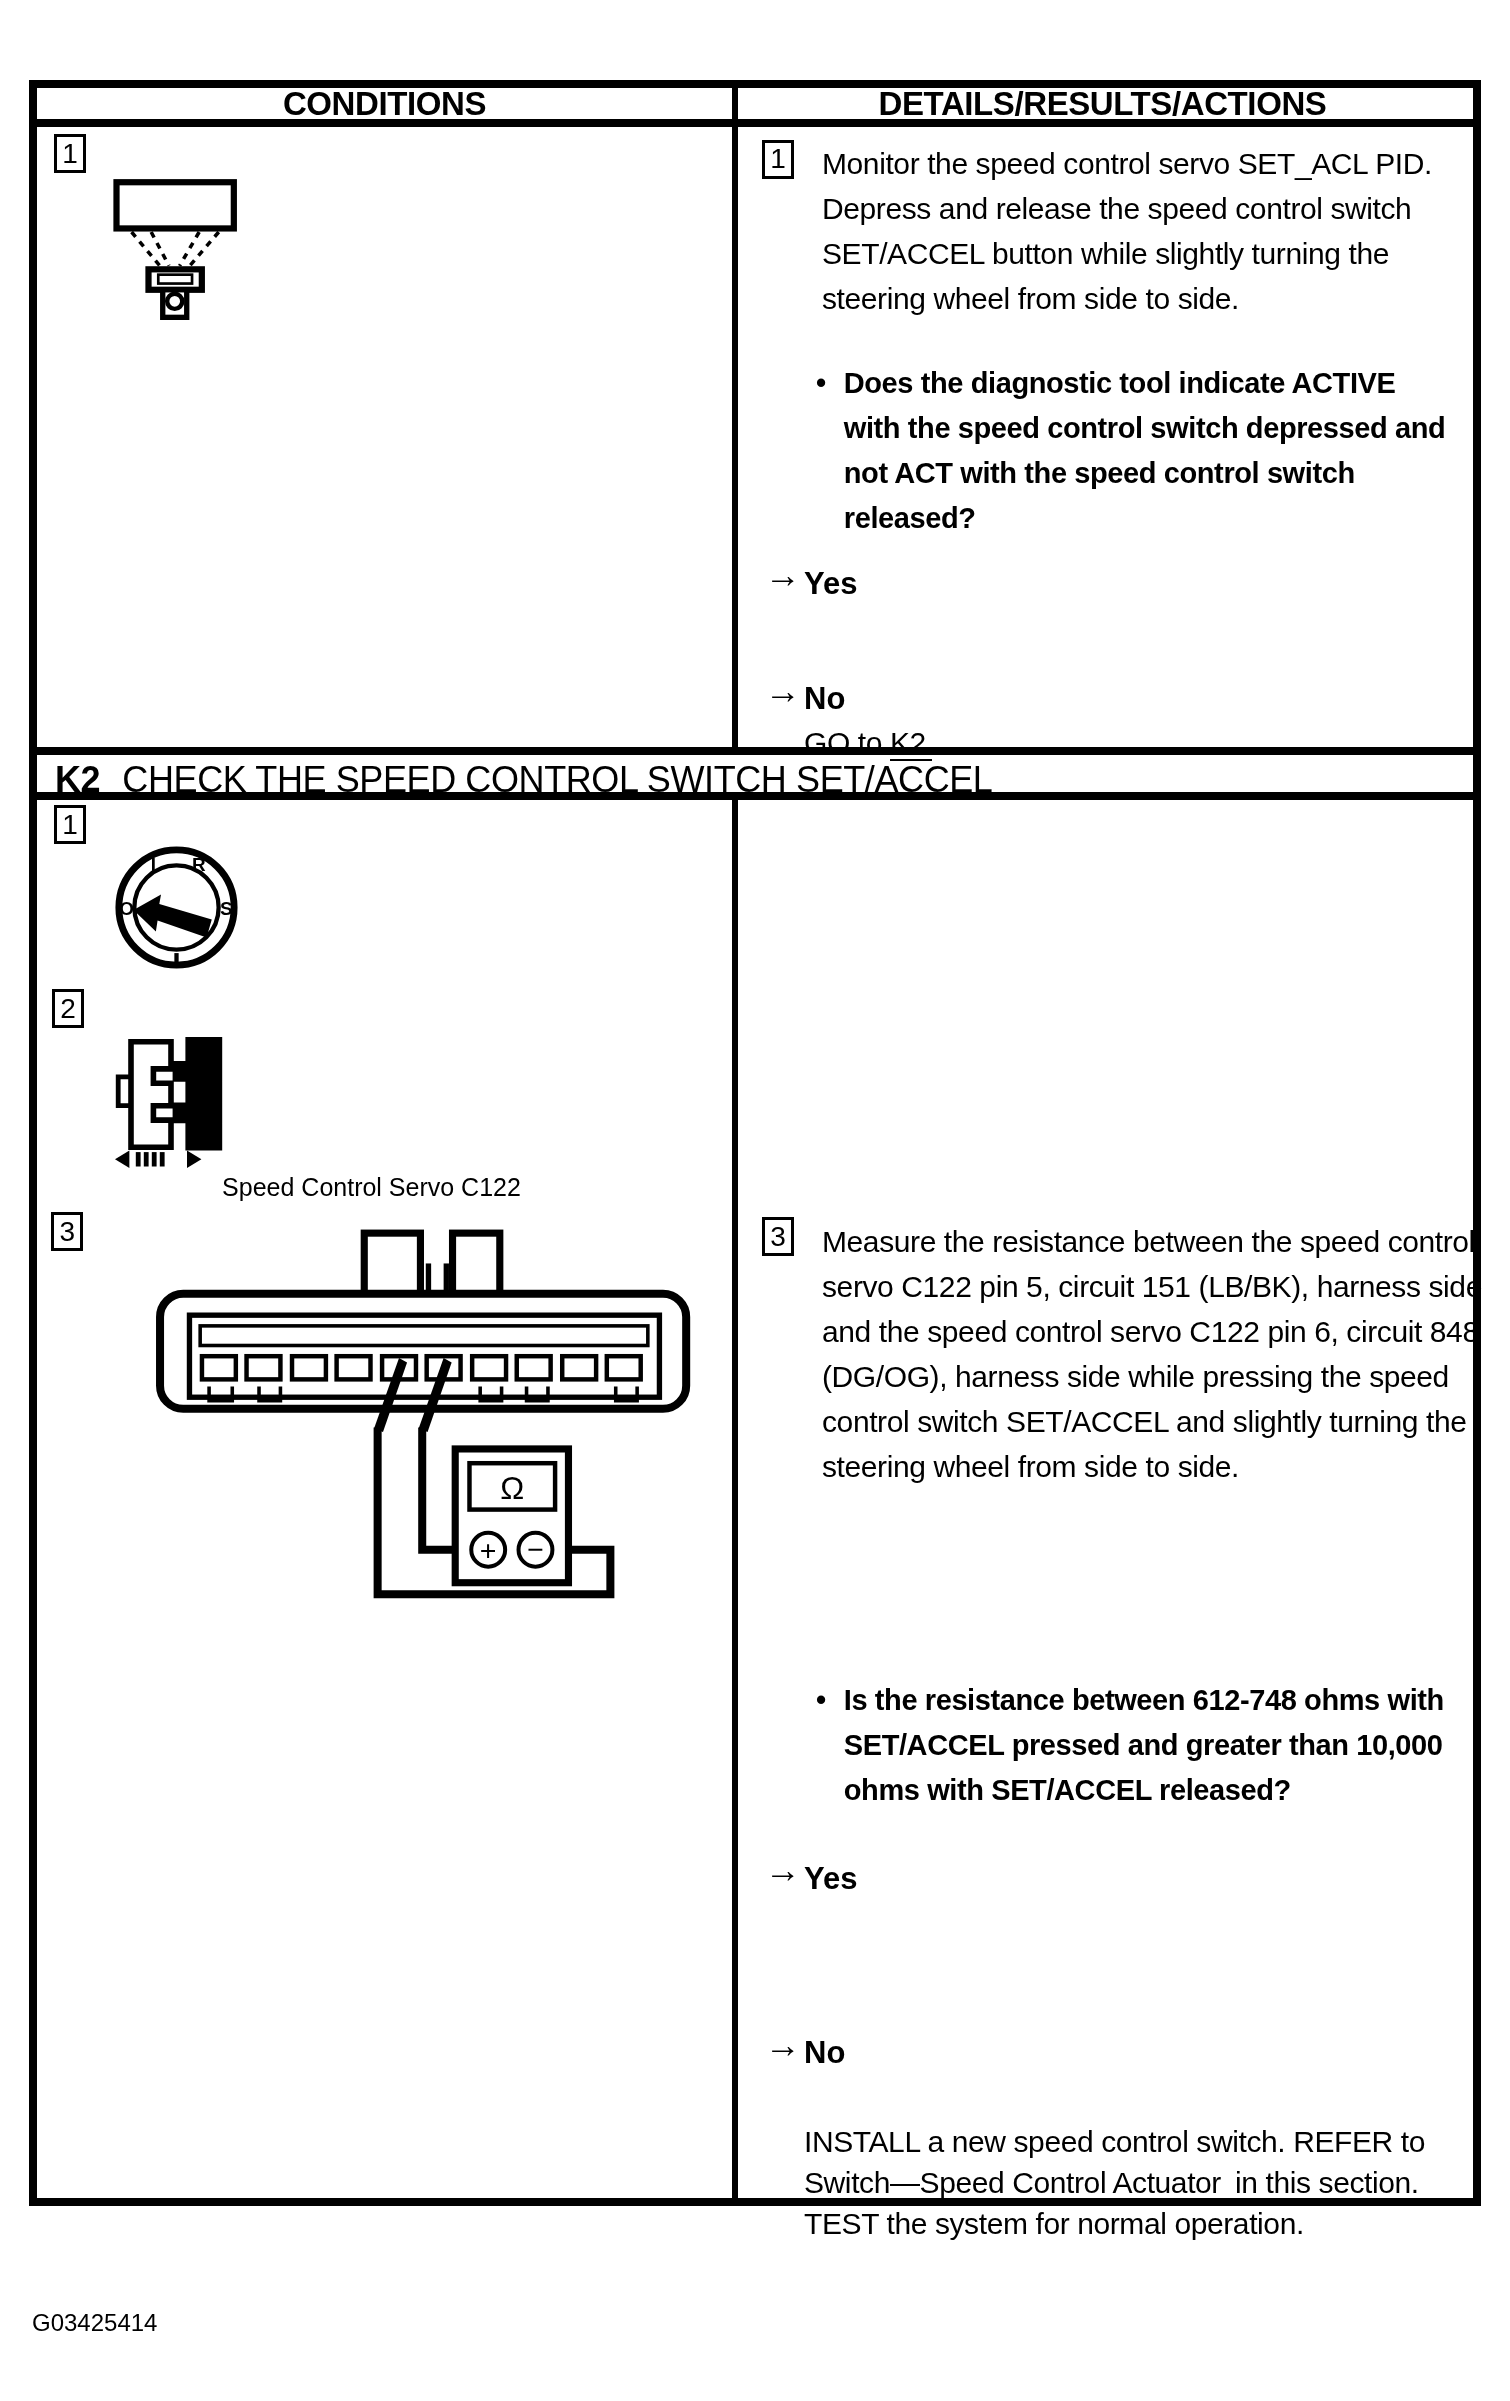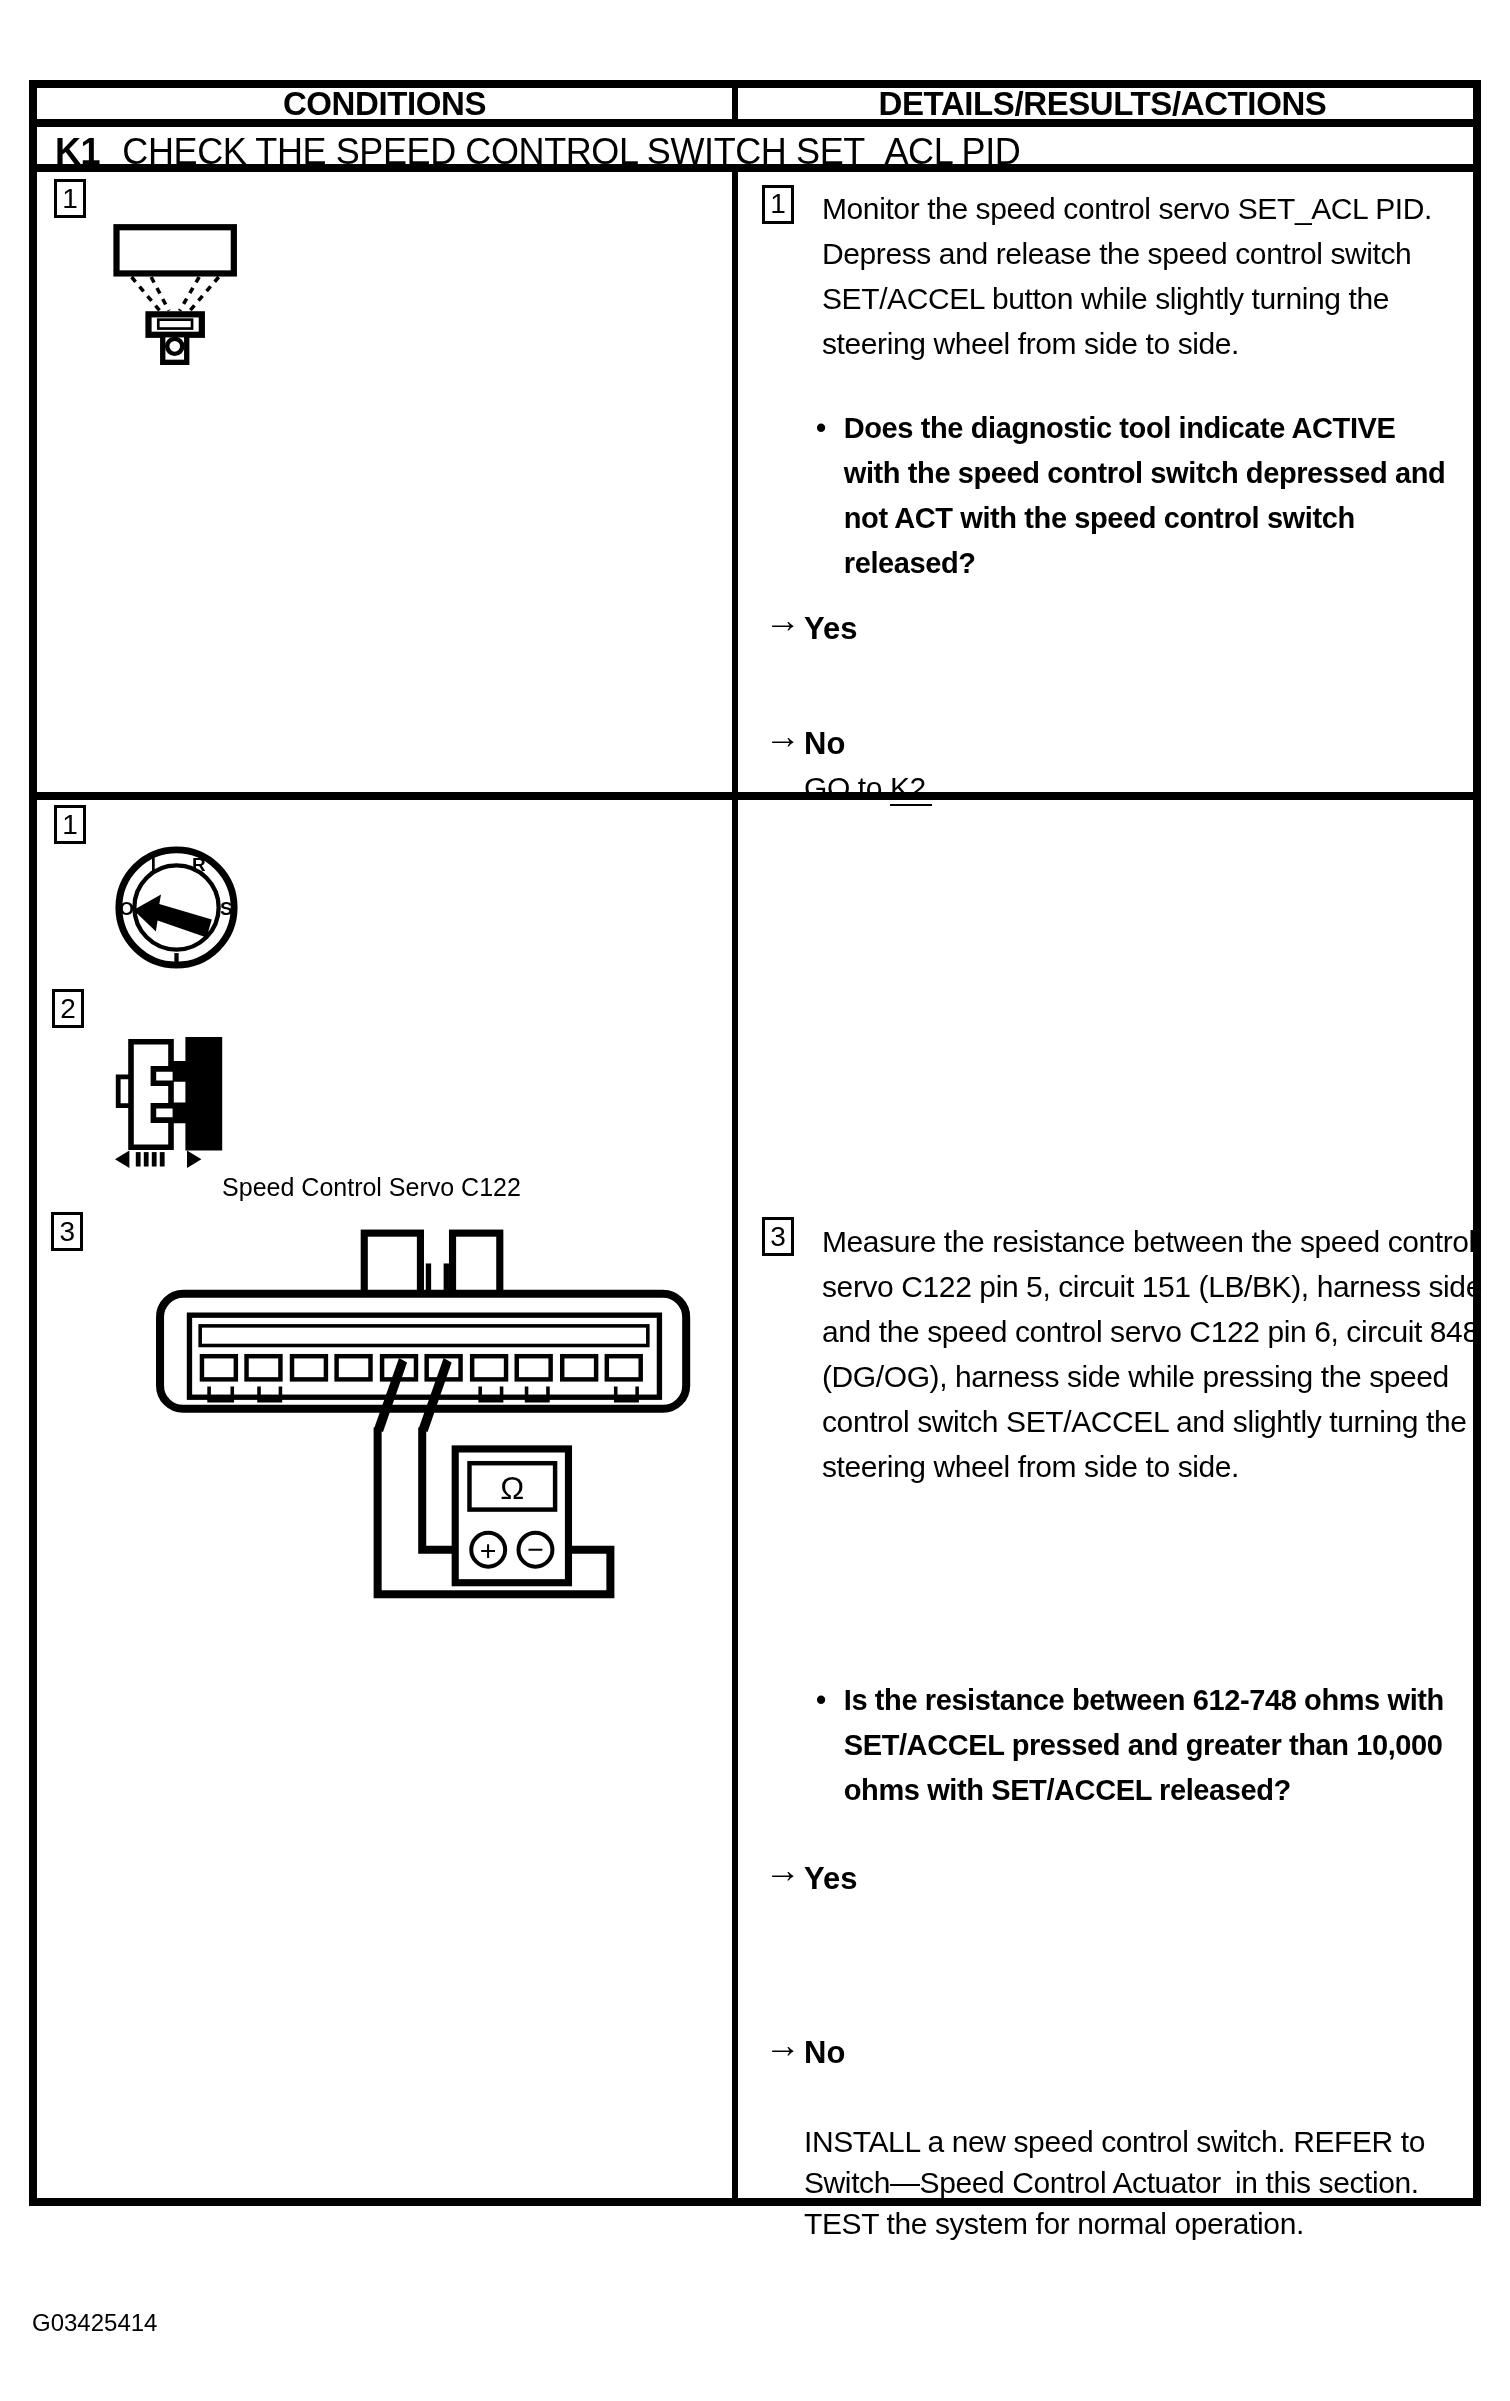--- a/index.html
+++ b/index.html
@@ -43,24 +43,20 @@
 
     <div class="row hdr">
       <div class="cell-left">
         <span class="hdr-label">CONDITIONS</span>
       </div>
       <div class="cell-right">
         <span class="hdr-label">DETAILS/RESULTS/ACTIONS</span>
       </div>
     </div>
 
-    <div class="row sect">
-      <span class="sid">K1</span>
-      <span>CHECK THE SPEED CONTROL SWITCH SET_ACL PID</span>
-    </div>
 
     <div class="row content-k1">
       <div class="cell-left">
         <div class="stepbox" style="left:17px;top:7.1px;">
           <span>1</span>
         </div>
 
         <div class="diagram" style="left:75px;top:49px;">
           <svg width="129" height="144" viewBox="0 0 145 162">
             <rect x="5" y="7" width="132" height="52" fill="#fff" stroke="#000" stroke-width="7"></rect>
@@ -92,20 +88,24 @@
         <span class="result-label" style="left:66px;top:439px;">Yes</span>
 
         <span class="result-arrow" style="left:27px;top:546px;">→</span>
         <span class="result-label" style="left:66px;top:554px;">No</span>
         <div class="result-body" style="left:66px;top:595px;width:651px;">
           <span>GO to </span><span class="manual-link">K2</span><span>.</span>
         </div>
       </div>
     </div>
 
+    <div class="row sect">
+      <span class="sid">K2</span>
+      <span>CHECK THE SPEED CONTROL SWITCH SET/ACCEL</span>
+    </div>
 
     <div class="row content-k2">
       <div class="cell-left">
         <div class="stepbox" style="left:17px;top:5.3px;">
           <span>1</span>
         </div>
 
         <div class="diagram" style="left:75px;top:43px;">
           <svg width="129" height="129" viewBox="0 0 150 150">
             <circle cx="75" cy="75" r="67" fill="#fff" stroke="#000" stroke-width="8"></circle>

